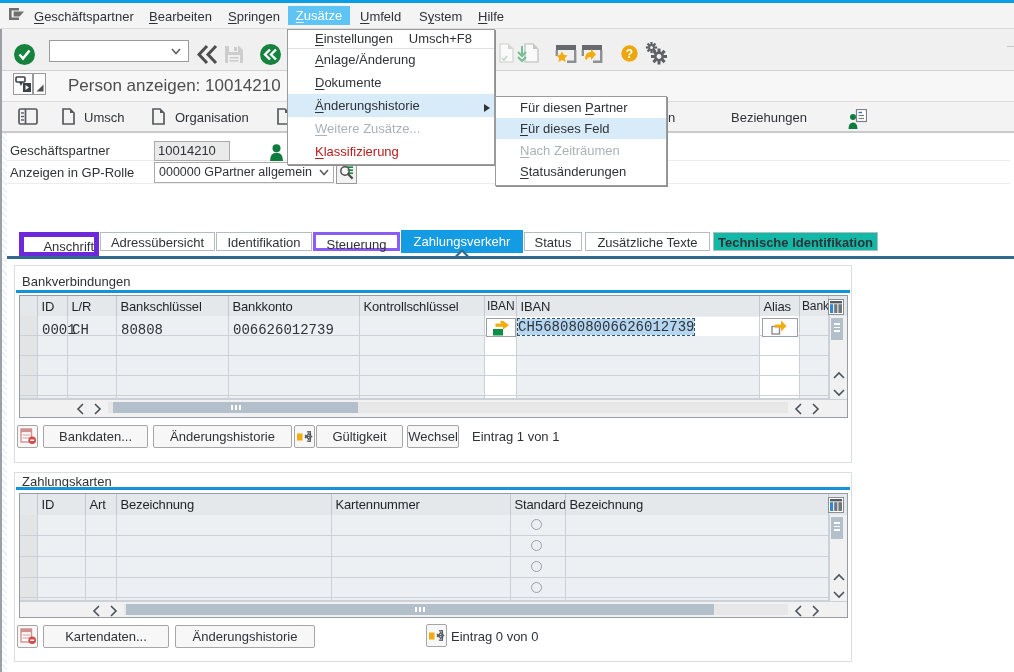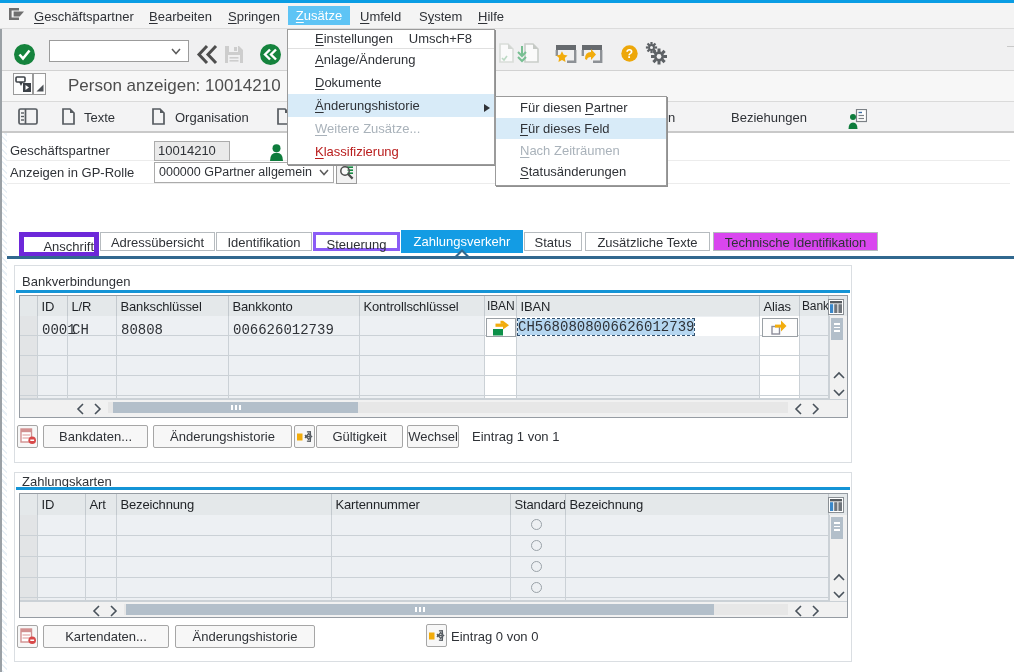--- a/index.html
+++ b/index.html
@@ -168,21 +168,21 @@
   <rect x="1" y="1" width="18" height="15" rx="1.5" fill="none" stroke="#565b60" stroke-width="1.7"></rect>
   <line x1="7.5" y1="1" x2="7.5" y2="16" stroke="#565b60" stroke-width="1.7"></line>
   <line x1="3" y1="5" x2="6" y2="5" stroke="#565b60" stroke-width="1.4"></line>
   <line x1="3" y1="8.5" x2="6" y2="8.5" stroke="#565b60" stroke-width="1.4"></line>
   <line x1="3" y1="12" x2="6" y2="12" stroke="#565b60" stroke-width="1.4"></line>
 </svg>
 <svg class="a" style="left:62px;top:108px;" width="13" height="17" viewBox="0 0 13 17">
   <path d="M1,1 h7 l4,4 v11 h-11 z" fill="none" stroke="#565b60" stroke-width="1.7"></path>
   <path d="M8,1 l4,4 h-4 z" fill="#565b60"></path>
 </svg>
-<div class="a" style="left:84px;top:110px;">Texte</div>
+<div class="a" style="left:84px;top:110px;">Umsch</div>
 <svg class="a" style="left:152px;top:108px;" width="13" height="17" viewBox="0 0 13 17">
   <path d="M1,1 h7 l4,4 v11 h-11 z" fill="none" stroke="#565b60" stroke-width="1.7"></path>
   <path d="M8,1 l4,4 h-4 z" fill="#565b60"></path>
 </svg>
 <div class="a" style="left:175px;top:110px;">Organisation</div>
 <svg class="a" style="left:277px;top:108px;" width="13" height="17" viewBox="0 0 13 17">
   <path d="M1,1 h7 l4,4 v11 h-11 z" fill="none" stroke="#565b60" stroke-width="1.7"></path>
   <path d="M8,1 l4,4 h-4 z" fill="#565b60"></path>
 </svg>
 <div class="a" style="left:668px;top:110px;">n</div>
@@ -219,21 +219,21 @@
 </svg>
 
 <div id="tabs">
     <div class="a" style="left:19px;top:232px;width:80px;height:25px;background:#fff;border:5px solid #6d28d9;text-align:right;line-height:19px;box-sizing:border-box;">Anschrift</div>
     <div class="a" style="left:100px;top:232px;width:115px;height:19px;background:#fff;border:1px solid #b6bbbf;text-align:center;line-height:19px;box-sizing:border-box;">Adressübersicht</div>
     <div class="a" style="left:216px;top:232px;width:96px;height:19px;background:#fff;border:1px solid #b6bbbf;text-align:center;line-height:19px;box-sizing:border-box;">Identifikation</div>
     <div class="a" style="left:313px;top:232px;width:87px;height:19px;background:#fff;border:3px solid #8b5cf6;text-align:center;line-height:19px;box-sizing:border-box;">Steuerung</div>
     <div class="a" style="left:401px;top:230px;width:122px;height:23px;background:#139ce4;color:#fff;text-align:center;line-height:23px;">Zahlungsverkehr</div>
     <div class="a" style="left:524px;top:232px;width:58px;height:19px;background:#fff;border:1px solid #b6bbbf;text-align:center;line-height:19px;box-sizing:border-box;">Status</div>
     <div class="a" style="left:585px;top:232px;width:125px;height:19px;background:#fff;border:1px solid #b6bbbf;text-align:center;line-height:19px;box-sizing:border-box;">Zusätzliche Texte</div>
-    <div class="a" style="left:713px;top:232px;width:165px;height:19px;background:#d946ef;border:1px solid #b6bbbf;text-align:center;line-height:19px;box-sizing:border-box;">Technische Identifikation</div>
+    <div class="a" style="left:713px;top:232px;width:165px;height:19px;background:#14b8a6;border:1px solid #b6bbbf;text-align:center;line-height:19px;box-sizing:border-box;font-weight:bold;">Technische Identifikation</div>
     <div class="a" style="left:453px;top:249px;width:0;height:0;border-left:9px solid transparent;border-right:9px solid transparent;border-bottom:9px solid #31688f;"></div>
     <div class="a" style="left:455px;top:251.5px;width:0;height:0;border-left:7px solid transparent;border-right:7px solid transparent;border-bottom:7.5px solid #fff;"></div>
   </div>
 <div class="a" style="left:7px;top:256px;width:1007px;height:3px;background:#31688f;"></div>
 
 <div class="a" id="grp1" style="left:14px;top:265px;width:838px;height:198px;border:1px solid #dadee2;box-sizing:border-box;"></div>
 <div class="a" style="left:22px;top:274px;">Bankverbindungen</div>
 <div class="a" style="left:16px;top:290px;width:834px;height:3px;background:#1494d6;"></div>
 
 <div class="a" id="grp2" style="left:14px;top:472px;width:838px;height:190px;border:1px solid #dadee2;box-sizing:border-box;"></div>

